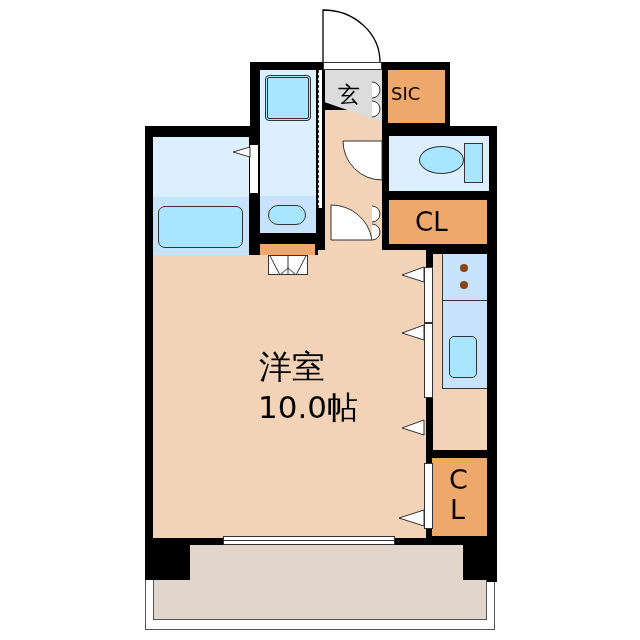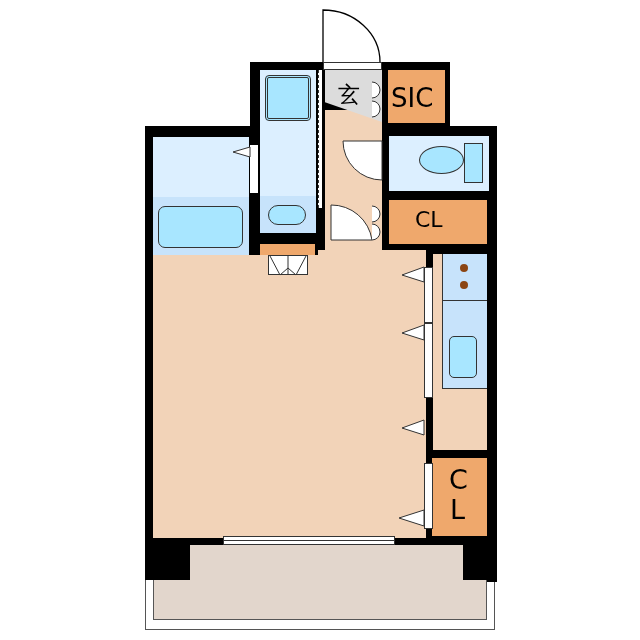--- a/index.html
+++ b/index.html
@@ -84,29 +84,31 @@
   <svg style="left:0;top:0;" width="640" height="640">
     <path d="M382,141 L343,141 A39,39 0 0 0 382,180 Z" fill="#fff" stroke="#333" stroke-width="1"></path>
     <path d="M331,205 L331,240 L372,240 A41,41 0 0 0 331,205 Z" fill="#fff" stroke="#333" stroke-width="1"></path>
     <path d="M372,82 A8,8 0 0 1 380,90 A8,8 0 0 1 372,98" fill="#fff" stroke="#333" stroke-width="1"></path>
     <path d="M372,101 A8,8 0 0 1 380,109 A8,8 0 0 1 372,117" fill="#fff" stroke="#333" stroke-width="1"></path>
     <path d="M372,206 A8,8 0 0 1 380,214 A8,8 0 0 1 372,222" fill="#fff" stroke="#333" stroke-width="1"></path>
     <path d="M372,224 A8,8 0 0 1 380,232 A8,8 0 0 1 372,240" fill="#fff" stroke="#333" stroke-width="1"></path>
   </svg>
 
   <div class="abs orange" style="left:388px;top:70px;width:57px;height:53px;"></div>
-  <div class="lbl" style="left:391px;top:85px;font-size:26px;">SIC</div>
+  <div class="lbl" style="left:391px;top:85px;font-size:18px;">SIC</div>
 
   <div class="abs wet" style="left:389px;top:136px;width:100px;height:55px;"></div>
   <div class="abs" style="left:419px;top:146px;width:45px;height:28px;border-radius:50%;background:#a8e6ff;border:1px solid #333;"></div>
   <div class="abs" style="left:464px;top:143px;width:19px;height:40px;background:#a8e6ff;border:1px solid #333;"></div>
 
   <div class="abs orange" style="left:389px;top:200px;width:98px;height:44px;"></div>
-  <div class="lbl" style="left:415px;top:209px;font-size:22px;">CL</div>
+  <div class="lbl" style="left:415px;top:209px;font-size:26px;">CL</div>
 
+  <div class="lbl" style="left:259px;top:350px;font-size:33px;">洋室</div>
+  <div class="lbl" style="left:258px;top:392px;font-size:31px;">10.0帖</div>
 
   <div class="abs" style="left:223px;top:536px;width:172px;height:9px;background:#fff;border:1px solid #333;"></div>
   <div class="abs" style="left:223px;top:540px;width:172px;height:1px;background:#333;"></div>
 
   <div class="abs wall" style="left:145px;top:540px;width:45px;height:40px;"></div>
   <div class="abs wall" style="left:463px;top:540px;width:34px;height:42px;"></div>
   <div class="abs veranda" style="left:190px;top:545px;width:273px;height:37px;"></div>
   <div class="abs veranda" style="left:153px;top:580px;width:334px;height:40px;border-bottom:1px solid #555;border-left:1px solid #555;border-right:1px solid #555;"></div>
 </div>
 

